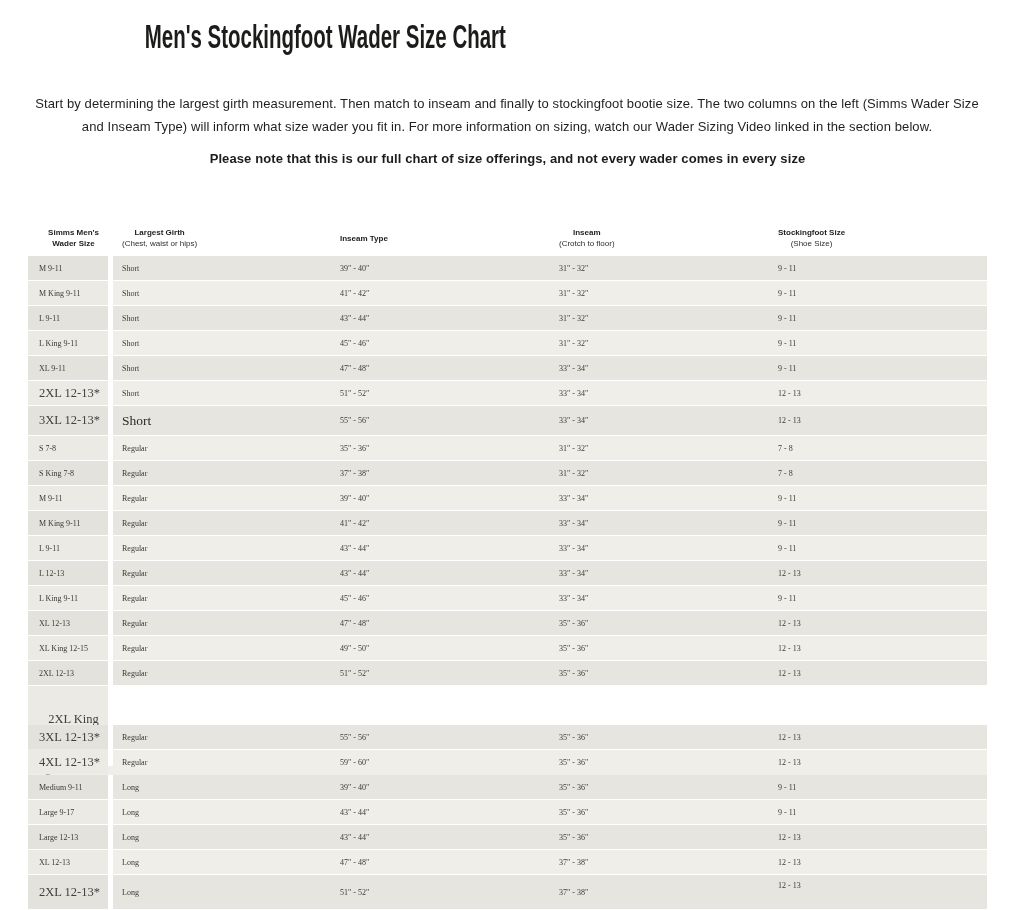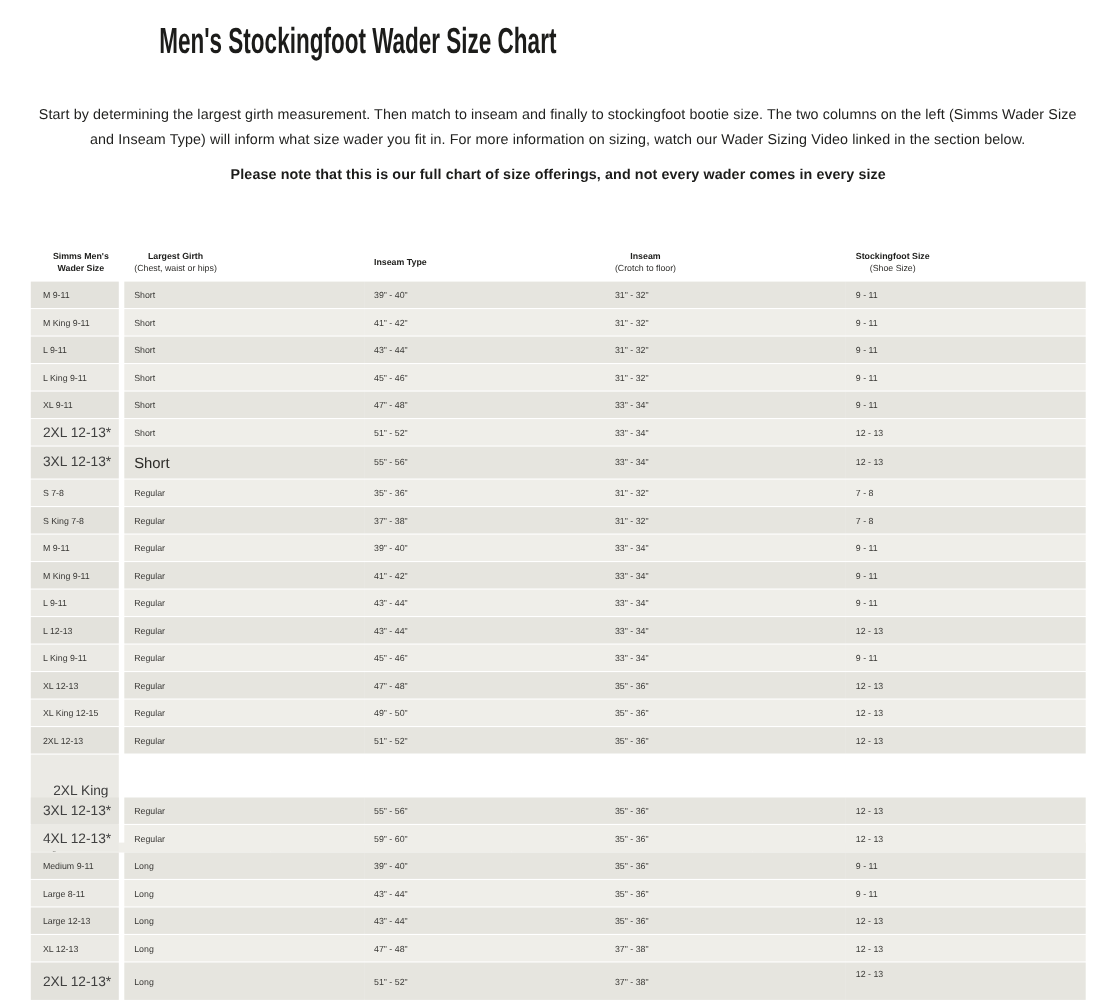--- a/index.html
+++ b/index.html
@@ -102,20 +102,21 @@
   }
   .hdr-cell-stack {
     display: flex;
     flex-direction: column;
     justify-content: center;
   }
   
   .row {
     height: 24px;
     margin-bottom: 1px;
+    font-family: Liberation Serif, serif;
   }
   .row.tall-29 { height: 29px; }
   .row.tall-38 { height: 38px; flex-direction: column; }
   .row.tall-34 { height: 34px; }
   .row.dark .c1   { background: #e3e2dc; }
   .row.light .c1  { background: #ebeae5; }
   .row.dark .cell  { background: #e6e5df; }
   .row.light .cell { background: #efeee9; }
   .c1.big {
     font-size: 12.5px;
@@ -356,21 +357,21 @@
           <div class="row dark">
             <div class="c1">Medium 9-11</div>
             <div class="main">
               <div class="cell">Long</div>
               <div class="cell">39" - 40"</div>
               <div class="cell">35" - 36"</div>
               <div class="cell">9 - 11</div>
             </div>
           </div>
           <div class="row light">
-            <div class="c1">Large 8-11</div>
+            <div class="c1">Large 9-17</div>
             <div class="main">
               <div class="cell">Long</div>
               <div class="cell">43" - 44"</div>
               <div class="cell">35" - 36"</div>
               <div class="cell">9 - 11</div>
             </div>
           </div>
           <div class="row dark">
             <div class="c1">Large 12-13</div>
             <div class="main">

